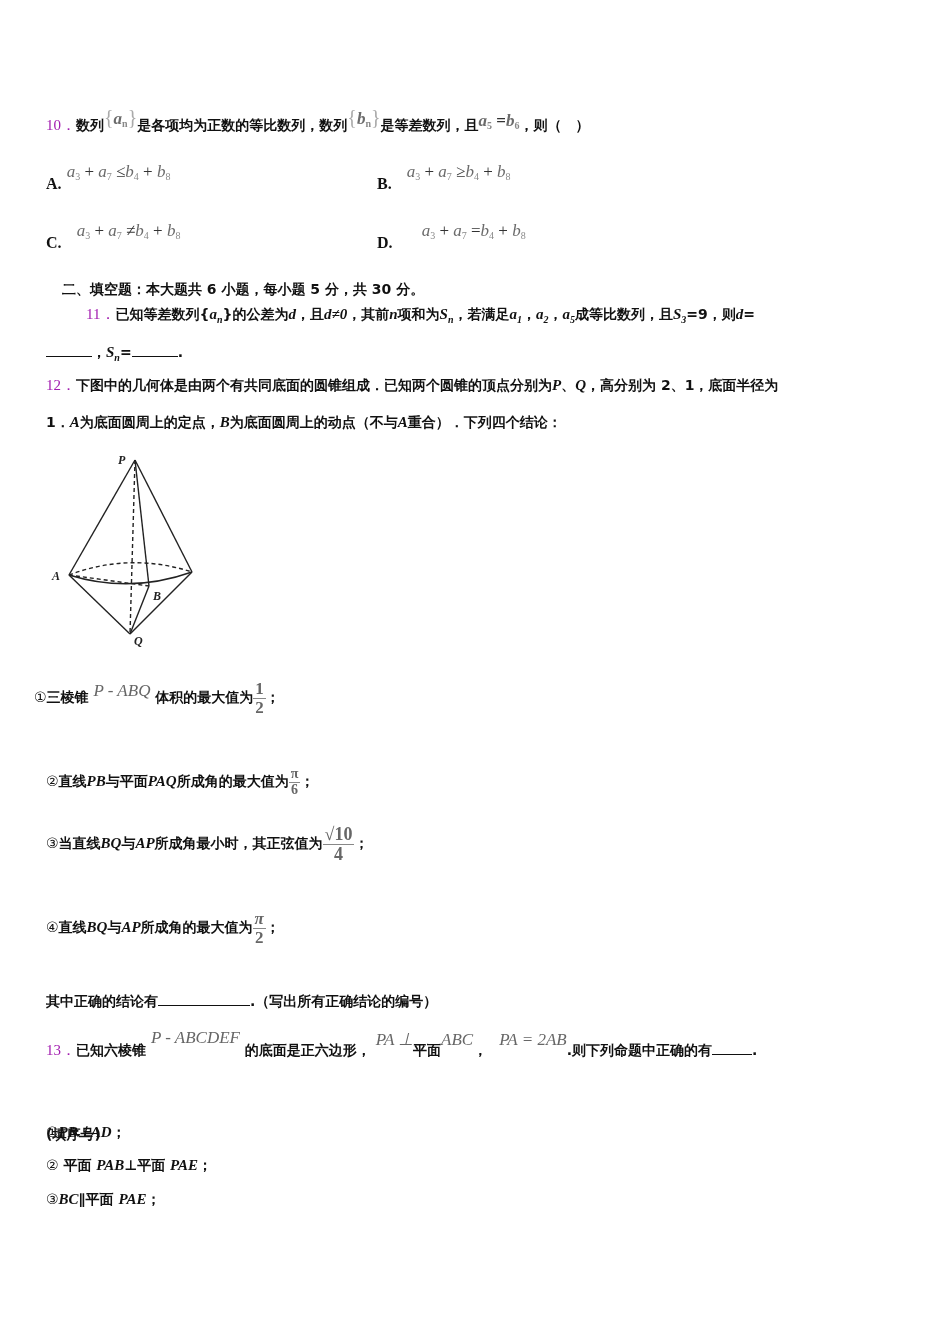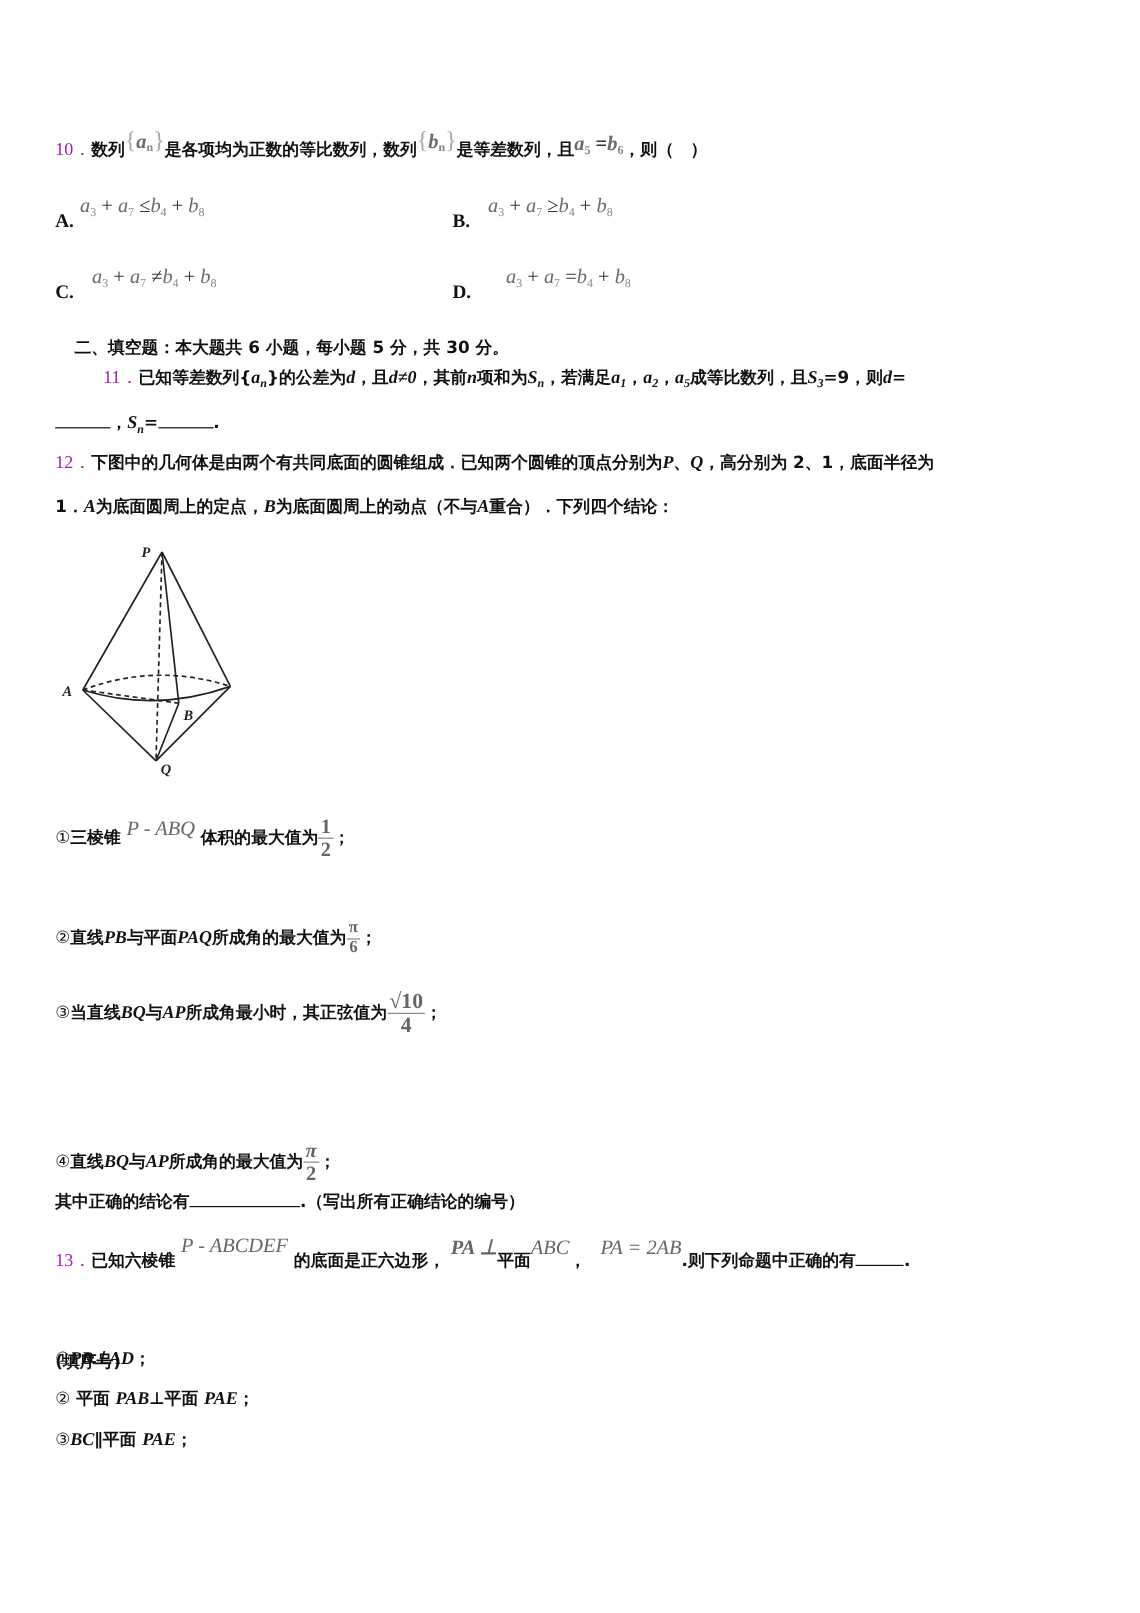--- a/index.html
+++ b/index.html
@@ -99,44 +99,44 @@
       <line x1="148" y1="124" x2="86" y2="186"></line>
       <line x1="105" y1="138" x2="86" y2="186"></line>
     </g>
     <text x="74" y="16" font-family="Liberation Serif, serif" font-style="italic" font-weight="bold" font-size="12" fill="#222">P</text>
     <text x="8" y="132" font-family="Liberation Serif, serif" font-style="italic" font-weight="bold" font-size="12" fill="#222">A</text>
     <text x="109" y="152" font-family="Liberation Serif, serif" font-style="italic" font-weight="bold" font-size="12" fill="#222">B</text>
     <text x="90" y="197" font-family="Liberation Serif, serif" font-style="italic" font-weight="bold" font-size="12" fill="#222">Q</text>
   </svg>
 </div>
 
-<div class="abs cjk" style="left:46px; top:680px;">
+<div class="abs cjk" style="left:34px; top:680px;">
   <span style="font-weight:normal">①</span><span>三棱锥</span>
   <span class="inlinemath" style="position:relative; top:-6px;">P - ABQ</span>
   <span>体积的最大值为</span><span class="frac"><span class="top">1</span><span class="bot">2</span></span><span>；</span>
 </div>
 <div class="abs cjk" style="left:46px; top:767px;">
   <span style="font-weight:normal">②</span><span>直线</span><span class="bi">PB</span><span>与平面</span><span class="bi">PAQ</span><span>所成角的最大值为</span><span class="frac" style="font-size:14px;"><span class="top">π</span><span class="bot">6</span></span><span>；</span>
 </div>
 <div class="abs cjk" style="left:46px; top:825px;">
   <span style="font-weight:normal">③</span><span>当直线</span><span class="bi">BQ</span><span>与</span><span class="bi">AP</span><span>所成角最小时，其正弦值为</span><span class="frac" style="font-size:18px;"><span class="top">√10</span><span class="bot">4</span></span><span>；</span>
 </div>
-<div class="abs cjk" style="left:46px; top:910px;margin-top:40px;">
+<div class="abs cjk" style="left:46px; top:910px;">
   <span style="font-weight:normal">④</span><span>直线</span><span class="bi">BQ</span><span>与</span><span class="bi">AP</span><span>所成角的最大值为</span><span class="frac" style="font-style:italic;"><span class="top">π</span><span class="bot" style="font-style:normal">2</span></span><span>；</span>
 </div>
 
 <div class="abs cjk" style="left:46px; top:991px;">
   <span>其中正确的结论有</span><span class="blank" style="width:92px;"></span><span>.（写出所有正确结论的编号）</span>
 </div>
 
 <div class="abs cjk" style="left:46px; top:1039px;">
   <span class="num">13．</span><span>已知六棱锥</span>
   <span class="inlinemath" style="position:relative; top:-12px;">P - ABCDEF</span>
   <span>的底面是正六边形，</span>
-  <span class="inlinemath" style="position:relative; top:-10px;font-weight:bold;">PA ⊥</span><span>平面</span><span class="inlinemath" style="position:relative; top:-10px;">ABC</span><span style="margin-right:12px;">，</span><span class="inlinemath" style="position:relative; top:-10px;text-align:right;">PA = 2AB</span><span>.则下列命题中正确的有</span><span class="blank" style="width:40px;"></span><span>.</span>
+  <span class="inlinemath" style="position:relative; top:-10px;">PA ⊥</span><span>平面</span><span class="inlinemath" style="position:relative; top:-10px;">ABC</span><span style="margin-right:12px;">，</span><span class="inlinemath" style="position:relative; top:-10px;text-align:right;">PA = 2AB</span><span>.则下列命题中正确的有</span><span class="blank" style="width:40px;"></span><span>.</span>
 </div>
 
 <div class="abs cjk" style="left:46px; top:1126px;">(填序号)</div>
 
 <div class="abs cjk" style="left:46px; top:1123px;">
   <span style="font-weight:normal">①</span><span class="bi">PB⊥AD</span><span>；</span>
 </div>
 <div class="abs cjk" style="left:46px; top:1157px;">
   <span style="font-weight:normal">②</span> <span>平面</span> <span class="bi">PAB</span><span>⊥平面</span> <span class="bi">PAE</span><span>；</span>
 </div>

